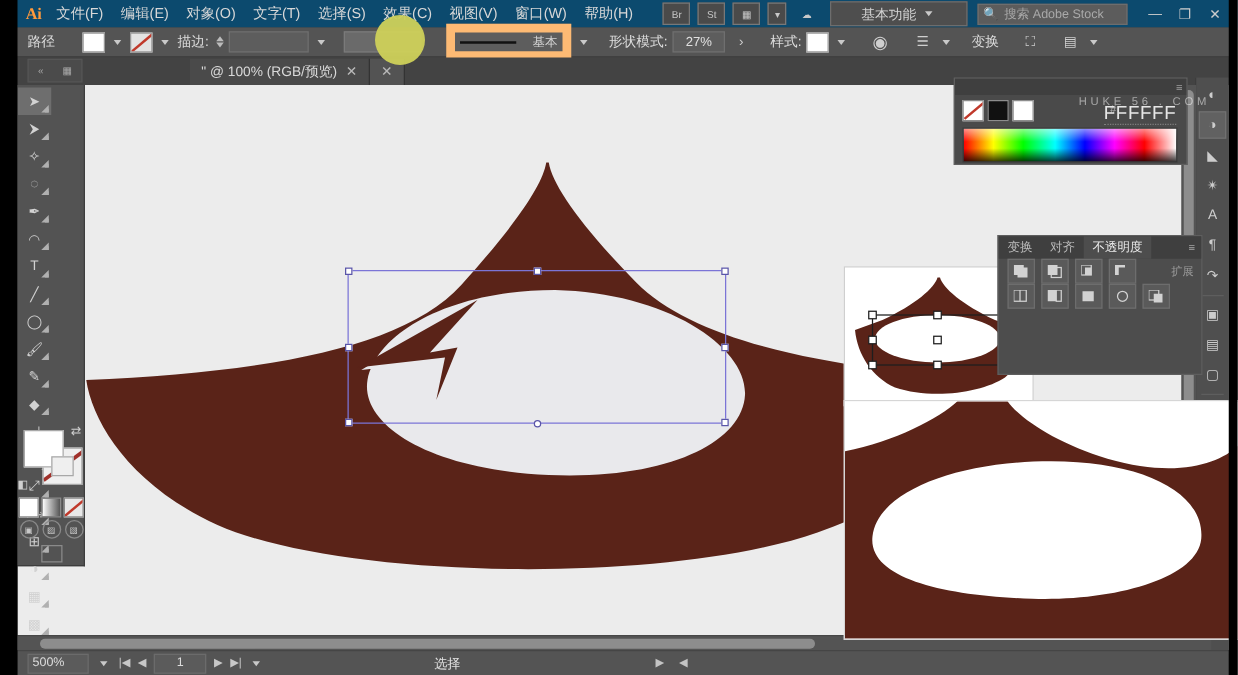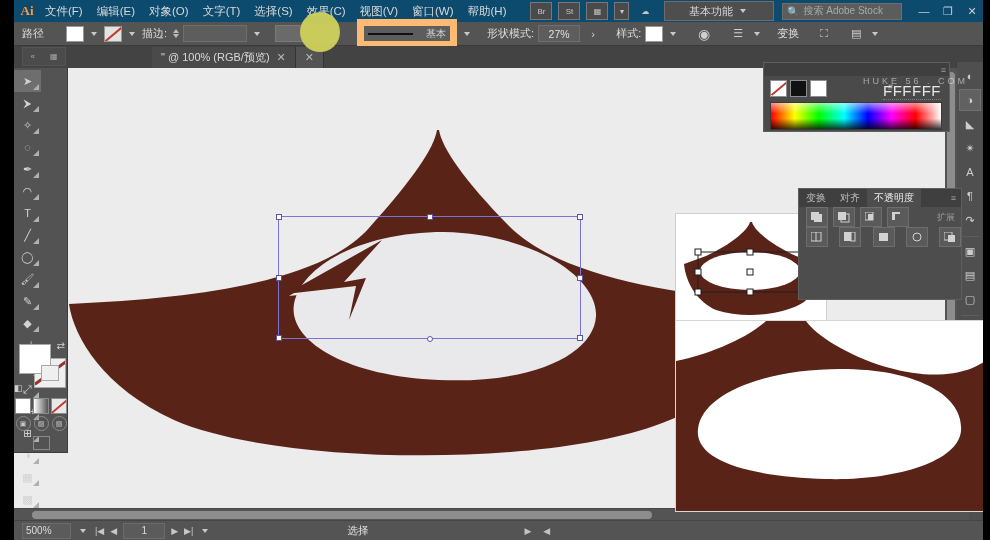--- a/index.html
+++ b/index.html
@@ -221,21 +221,21 @@
     position:absolute; left:798px; top:188px; width:162px; height:110px;
     background:#4d4d4d; border:1px solid #5e5e5e; z-index:30;
   }
   #pf-tabs { display:flex; height:18px; background:#3f3f3f; align-items:stretch; }
   .pf-tab {
     padding:0 7px; display:flex; align-items:center; font-size:10px; color:#bcbcbc;
   }
   .pf-tab.active { background:#4d4d4d; color:#ececec; }
   .pf-menu { margin-left:auto; padding:0 5px; display:flex; align-items:center; font-size:9px; color:#a5a5a5;}
   .pf-section { font-size:10px; color:#cfcfcf; padding:4px 0 2px 7px; }
-  .pf-row { display:flex; gap:5px; padding-left:7px;justify-content:space-between; }
+  .pf-row { display:flex; gap:5px; padding-left:7px; }
   .pf-btn {
     width:20px; height:18px; background:#5a5a5a; border:1px solid #6d6d6d;
     display:flex; align-items:center; justify-content:center;
   }
   .pf-btn svg { display:block; }
   #pf-expand { margin-left:auto; margin-right:6px; font-size:9px; color:#9a9a9a; align-self:center;}
 
   
   #preview-small {
     position:absolute; left:675px; top:213px; width:150px; height:110px;

